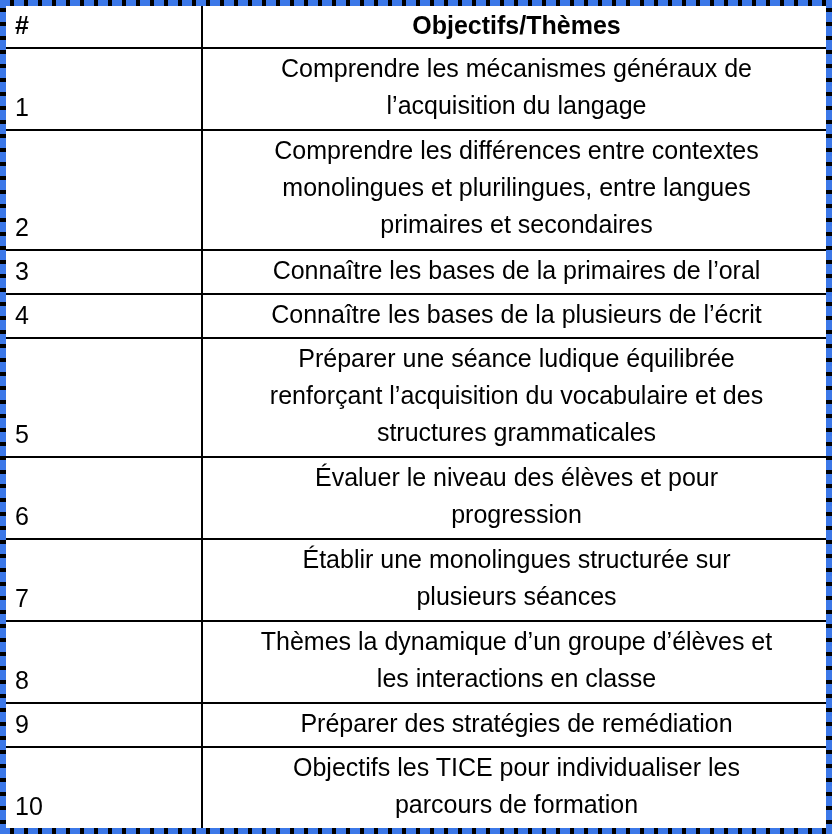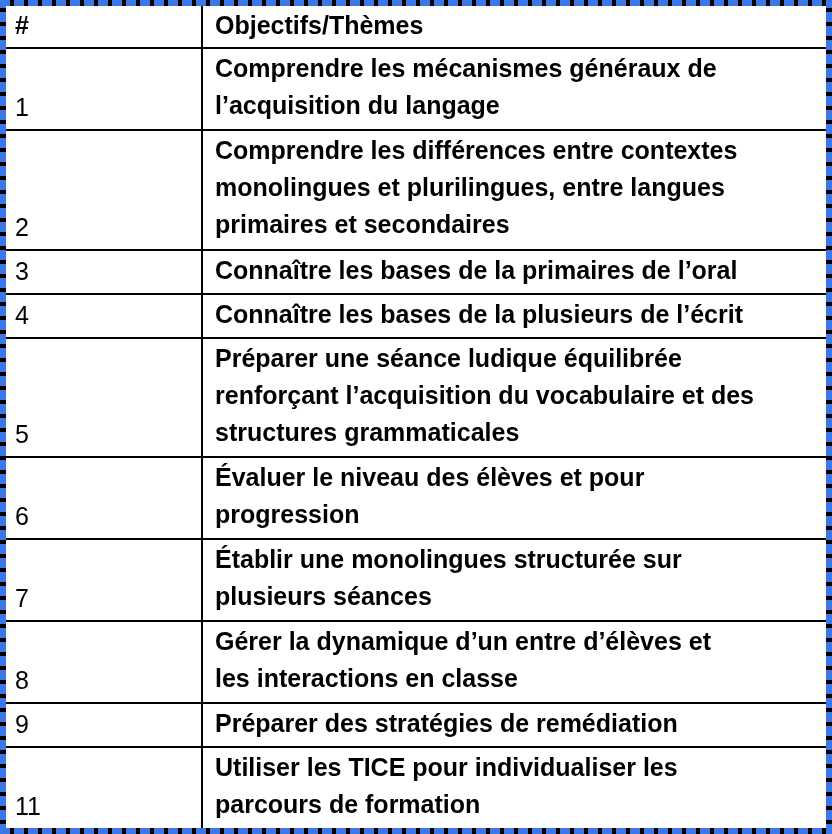--- a/index.html
+++ b/index.html
@@ -35,28 +35,28 @@
   th {
     font-weight: bold;
     vertical-align: middle;
     height: 35px;
   }
   td.num-cell, th.num-cell {
     padding: 1px 8px 3px 9px;
   }
   td.obj-cell, th.obj-cell {
     padding: 1px 8px 3px 12px;
+    text-align: center;
   }
   td.num-cell {
     vertical-align: bottom;
   }
   td.obj-cell {
     vertical-align: top;
     white-space: pre-line;
-    font-weight: bold;
   }
   
   .sel {
     position: absolute;
     pointer-events: none;
     z-index: 5;
   }
   .sel-h {
     left: 0; right: 0; height: 6px;
     background: repeating-linear-gradient(90deg, var(--sel) 0 10px, transparent 10px 14px);
@@ -117,30 +117,30 @@
         <td class="obj-cell">Évaluer le niveau des élèves et pour
 progression</td>
       </tr>
       <tr>
         <td class="num-cell">7</td>
         <td class="obj-cell">Établir une monolingues structurée sur
 plusieurs séances</td>
       </tr>
       <tr>
         <td class="num-cell">8</td>
-        <td class="obj-cell">Gérer la dynamique d’un entre d’élèves et
+        <td class="obj-cell">Thèmes la dynamique d’un groupe d’élèves et
 les interactions en classe</td>
       </tr>
       <tr>
         <td class="num-cell">9</td>
         <td class="obj-cell">Préparer des stratégies de remédiation</td>
       </tr>
       <tr>
-        <td class="num-cell">11</td>
-        <td class="obj-cell">Utiliser les TICE pour individualiser les
+        <td class="num-cell">10</td>
+        <td class="obj-cell">Objectifs les TICE pour individualiser les
 parcours de formation</td>
       </tr>
     </tbody>
   </table>
 
   <div class="sel sel-h sel-top"></div>
   <div class="sel sel-h sel-bottom"></div>
   <div class="sel sel-v sel-left"></div>
   <div class="sel sel-v sel-right"></div>
 

